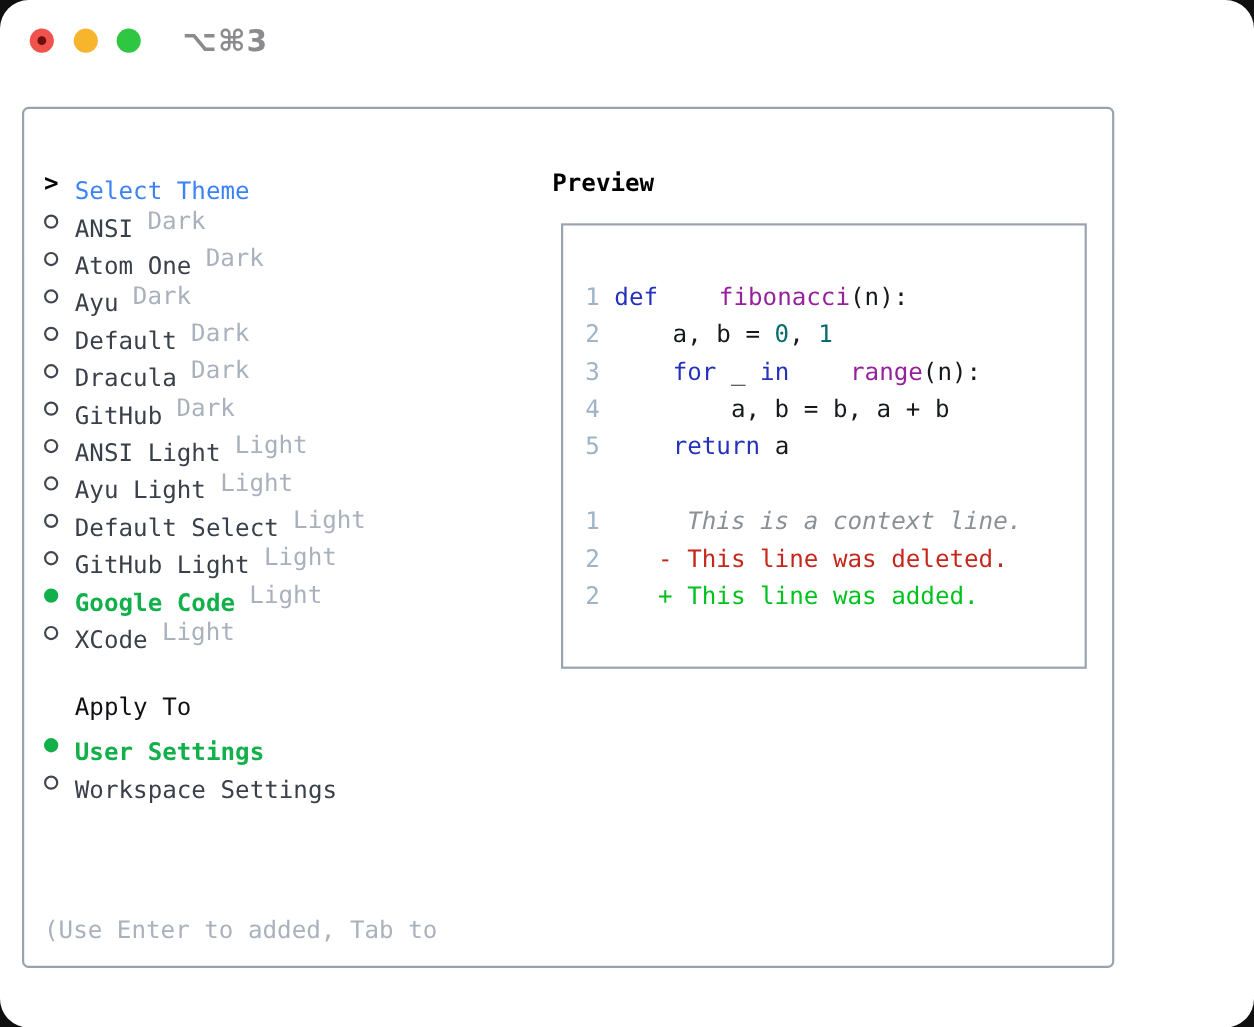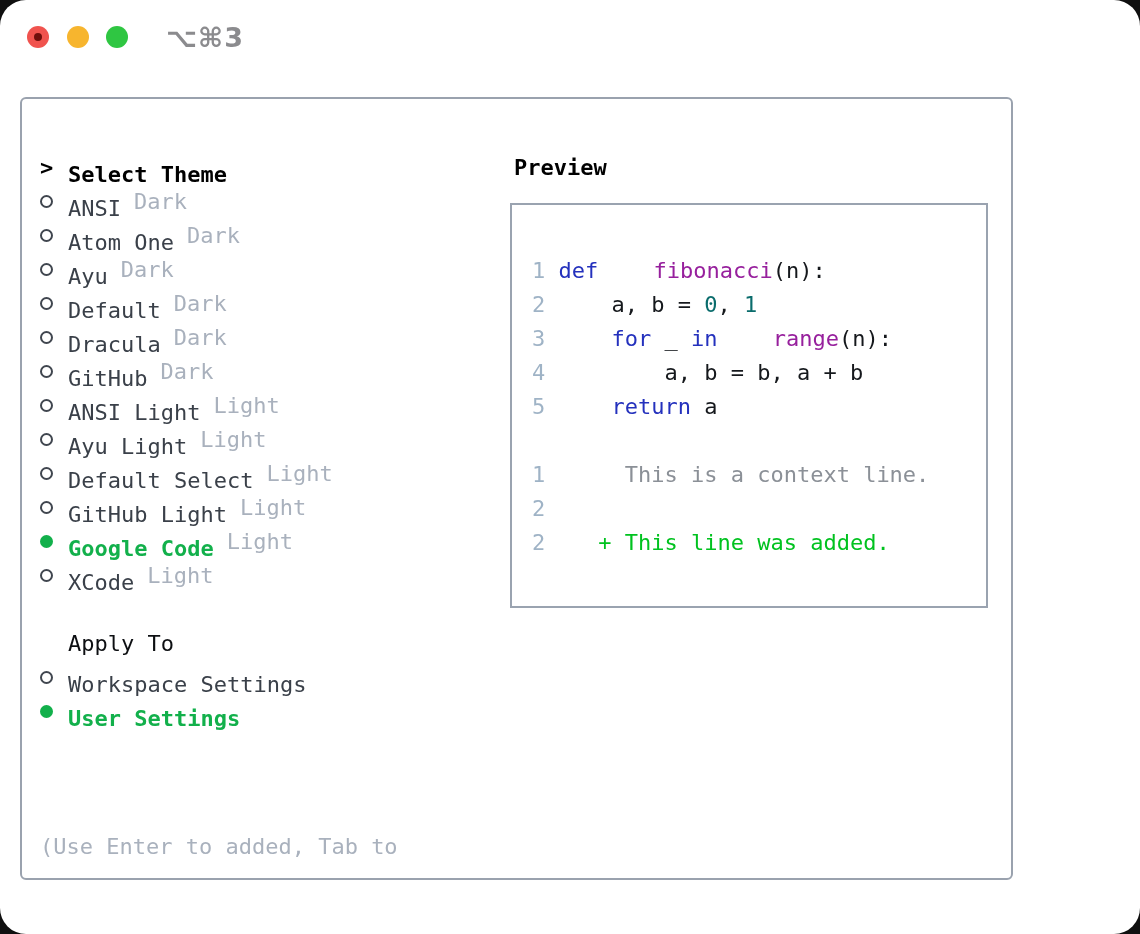--- a/index.html
+++ b/index.html
@@ -23,40 +23,40 @@
          border:2px solid var(--panel-border);border-radius:6px;box-sizing:border-box;}
 
   
   .left-col{position:absolute;left:18px;top:51px;width:440px;font-size:22px;}
   .row{height:34px;display:flex;align-items:center;white-space:pre;}
   .row.blank{height:34px;}
   .ind{width:28px;flex:none;display:flex;align-items:center;}
   .radio{width:13px;height:13px;border-radius:50%;border:2px solid var(--radio);box-sizing:border-box;}
   .radio.sel{background:var(--accent);border-color:var(--accent);}
   .hdr-prefix{font-weight:bold;color:#000;}
-  .hdr-label{font-weight:bold;color:#000000;margin-top:15px;}
+  .hdr-label{font-weight:normal;color:#3b82f6;margin-top:15px;}
   .label{color:var(--item-name);margin-top:14px;}
   .label.sel{color:var(--accent);font-weight:bold;}
   .tag{color:var(--item-tag);margin-left:13px;}
   .apply-hdr{color:var(--header-text);}
   .hint{margin-top:0;color:var(--hint);line-height:34px;white-space:pre;}
 
   
-  .preview-title{position:absolute;left:492px;top:51px;height:34px;display:flex;align-items:center;
+  .preview-title{position:absolute;left:480px;top:51px;height:34px;display:flex;align-items:center;
          font-size:22px;font-weight:bold;color:#000;}
   .preview-box{position:absolute;left:488px;top:104px;width:478px;height:405px;
          border:2px solid var(--preview-border);box-sizing:border-box;background:#fff;}
   .code{position:absolute;left:20px;top:48px;font-size:22px;}
   .code-line{height:34px;display:flex;align-items:center;white-space:pre;}
   .tok-ln{color:var(--ln);}
   .tok-pln{color:var(--pln);}
   .tok-kwd{color:var(--kwd);}
   .tok-typ{color:var(--typ);margin-left:42px;}
   .tok-lit{color:var(--lit);}
-  .tok-ctx{color:var(--ctx);}
+  .tok-ctx{color:var(--ctx);font-style:italic;}
   .tok-del{color:var(--del);}
   .tok-add{color:var(--add);}
 </style>
 </head>
 <body>
 
 <div class="window">
   <div class="titlebar">
     <span class="light red"></span>
     <span class="light yellow"></span>
@@ -85,22 +85,22 @@
           <div class="row"><span class="ind"><span class="radio"></span></span><span class="label">XCode</span><span class="tag">Light</span></div>
         </div>
 
       <div class="row blank"></div>
 
       <div class="row">
         <span class="ind"></span><span class="apply-hdr">Apply To</span>
       </div>
 
       <div>
+          <div class="row"><span class="ind"><span class="radio sel"></span></span><span class="label sel">User Settings</span></div>
           <div class="row"><span class="ind"><span class="radio"></span></span><span class="label">Workspace Settings</span></div>
-          <div class="row"><span class="ind"><span class="radio sel"></span></span><span class="label sel">User Settings</span></div>
         </div>
 
       <div class="row blank"></div>
 
       <div class="hint">
         <div>(Use Enter to added, Tab to</div>
         <div>change focus)</div>
       </div>
     </div>
 
@@ -108,18 +108,18 @@
 
     <div class="preview-box">
       <div class="code">
           <div class="code-line"><span class="tok-ln">1</span><span class="tok-pln"> </span><span class="tok-kwd">def</span><span class="tok-pln"> </span><span class="tok-typ">fibonacci</span><span class="tok-pln">(n):</span></div>
           <div class="code-line"><span class="tok-ln">2</span><span class="tok-pln">     a, b = </span><span class="tok-lit">0</span><span class="tok-pln">, </span><span class="tok-lit">1</span></div>
           <div class="code-line"><span class="tok-ln">3</span><span class="tok-pln">     </span><span class="tok-kwd">for</span><span class="tok-pln"> _ </span><span class="tok-kwd">in</span><span class="tok-pln"> </span><span class="tok-typ">range</span><span class="tok-pln">(n):</span></div>
           <div class="code-line"><span class="tok-ln">4</span><span class="tok-pln">         a, b = b, a + b</span></div>
           <div class="code-line"><span class="tok-ln">5</span><span class="tok-pln">     </span><span class="tok-kwd">return</span><span class="tok-pln"> a</span></div>
           <div class="code-line"></div>
           <div class="code-line"><span class="tok-ln">1</span><span class="tok-ctx">      This is a context line.</span></div>
-          <div class="code-line"><span class="tok-ln">2</span></div>
+          <div class="code-line"><span class="tok-ln">2</span><span class="tok-del">    - This line was deleted.</span></div>
           <div class="code-line"><span class="tok-ln">2</span><span class="tok-add">    + This line was added.</span></div>
         </div>
     </div>
   </div>
 </div>
 
 </body></html>

